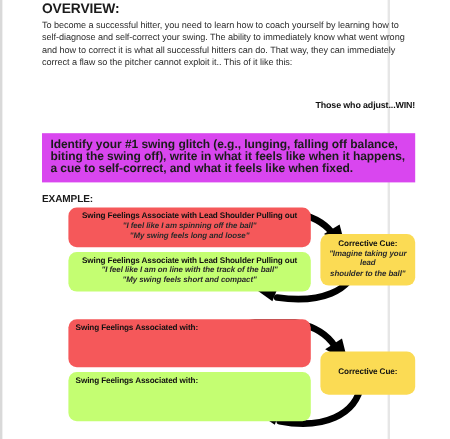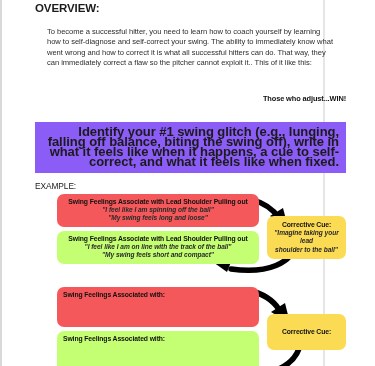--- a/index.html
+++ b/index.html
@@ -35,45 +35,45 @@
     font-size: 11.5px;
     font-weight: bold;
     letter-spacing: -0.1px;
     margin: 0 0 1px 0;
     line-height: 13px;
     color: #1b1b1b;
   }
   p.body-text {
     font-size: 7.6px;
     line-height: 10.4px;
-    margin: 12px;
+    margin: 0;
     color: #2d2d2d;
     letter-spacing: -0.05px;
   }
   .tagline {
     text-align: right;
     font-size: 7.4px;
     font-weight: bold;
     margin: 25px 0 10px 0;
     color: #111;
     letter-spacing: -0.1px;
   }
   .gray-callout {
-    background: #8b5cf6;
+    background: #d946ef;
     padding: 5px 7px 6px 7px;
-    text-align: right;
-    font-size: 13px;
+    text-align: left;
+    font-size: 10px;
     font-weight: bold;
     line-height: 10px;
     color: #1b1b1b;
     letter-spacing: -0.05px;
   }
   .example-label {
     font-size: 8.4px;
-    font-weight: normal;
+    font-weight: bold;
     margin: 8px 0 3px 0;
     color: #1b1b1b;
     letter-spacing: -0.1px;
   }
 
   
   .flow {
     position: relative;
     width: 311px;
   }

